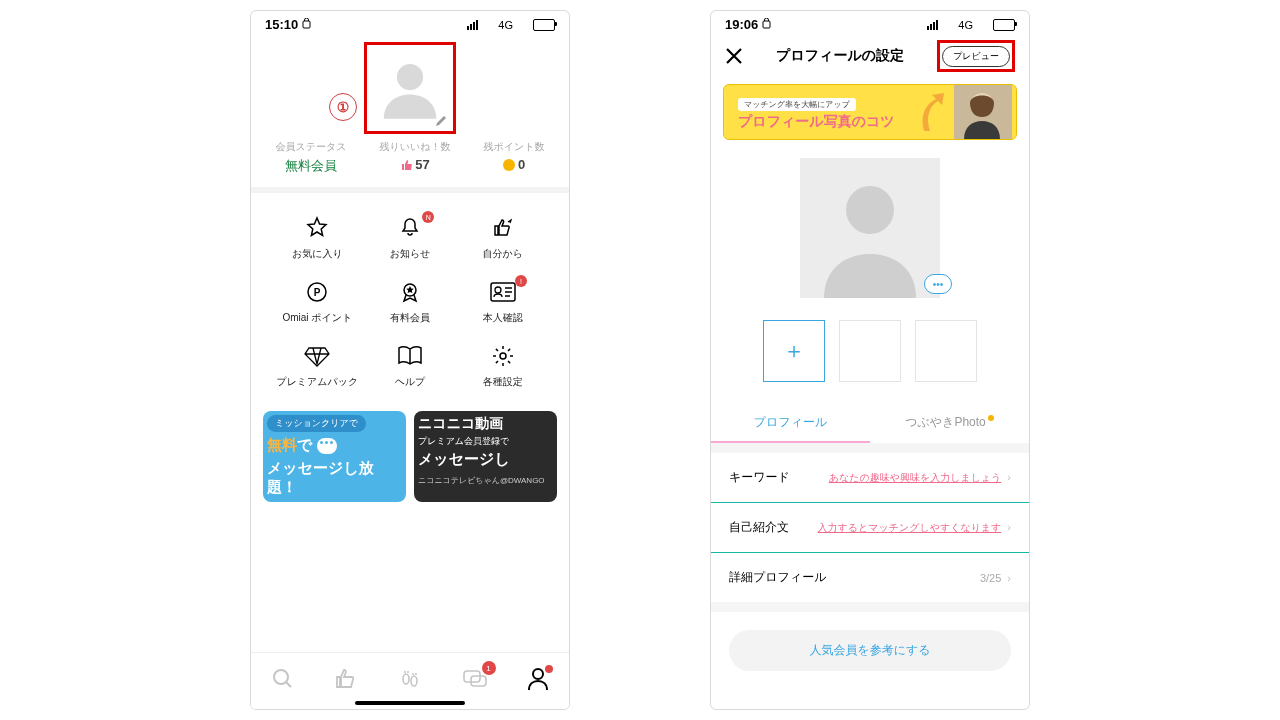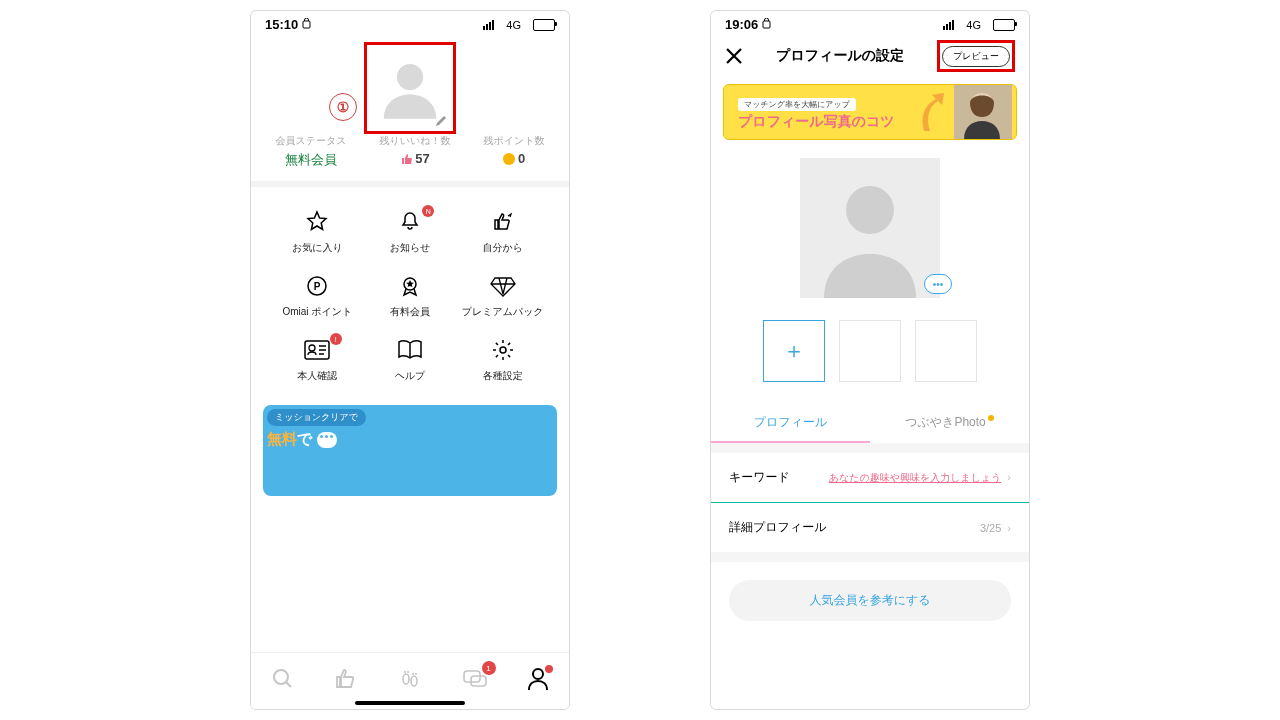--- a/index.html
+++ b/index.html
@@ -27,36 +27,36 @@
     box-sizing: border-box;
   }
   .status-bar {
     display:flex;
     justify-content:space-between;
     align-items:center;
     padding: 6px 14px 2px;
     font-size: 13px;
     font-weight: 600;
   }
-  .status-right { display:flex; align-items:center; gap:12px; font-size:11px; font-weight:500;}
+  .status-right { display:flex; align-items:center; gap:20px; font-size:11px; font-weight:500;}
   .signal-bars { display:inline-flex; gap:1px; align-items:flex-end;}
   .signal-bars span{ width:2px; background:#000;}
   .signal-bars span:nth-child(1){height:4px;}
   .signal-bars span:nth-child(2){height:6px;}
   .signal-bars span:nth-child(3){height:8px;}
   .signal-bars span:nth-child(4){height:10px;}
   .battery { width:20px;height:10px;border:1px solid #000;border-radius:2px;position:relative;display:inline-block;}
   .battery::after{content:'';position:absolute;right:-3px;top:2px;width:2px;height:4px;background:#000;border-radius:0 1px 1px 0;}
   .battery-fill{background:#000;height:100%;width:80%;border-radius:1px;}
   
   .avatar-box{ width:86px;height:86px;margin:8px auto 0;display:flex;align-items:center;justify-content:center;position:relative;}
   .red-border{ border:3px solid #e00000;}
   .avatar-svg{ width:70px;height:70px;}
   .pencil{position:absolute;right:6px;bottom:4px;}
-  .stats-row{display:flex;justify-content:space-around;padding:0 8px;}
+  .stats-row{display:flex;justify-content:space-around;margin-top:6px;padding:0 8px;}
   .stat{ text-align:center; font-size:10px; color:#a9a9a9;}
   .stat-val{ font-size:13px; margin-top:3px; display:flex; align-items:center; justify-content:center; gap:3px;}
   .blue-link{ color:#15803d;}
   .divider{height:6px;background:#f3f3f3;margin-top:12px;}
   .grid{display:grid;grid-template-columns:repeat(3,1fr);gap:18px 0;padding:22px 20px;}
   .grid-item{ text-align:center; font-size:10px; color:#222;}
   .grid-icon{ height:26px; display:flex;align-items:center;justify-content:center;margin-bottom:6px;position:relative;}
   .badge{position:absolute;top:-4px;right:22px;width:12px;height:12px;border-radius:50%;display:flex;align-items:center;justify-content:center;font-size:7px;color:#fff;}
   .badge.red{background:#e04848;}
   .banners{display:flex;gap:8px;padding:0 12px;}
@@ -199,40 +199,40 @@
           <svg width="24" height="24" viewBox="0 0 24 24">
             <circle cx="12" cy="10" r="6" fill="none" stroke="#000" stroke-width="1.5"></circle>
             <path d="M12 6l1.2 2.4 2.6.3-2 1.8.6 2.6L12 12l-2.4 1.1.6-2.6-2-1.8 2.6-.3z" fill="#000"></path>
             <path d="M8 15l-2 6 6-3 6 3-2-6" fill="none" stroke="#000" stroke-width="1.5"></path>
           </svg>
         </div>
       <div>有料会員</div>
     </div>
     <div class="grid-item">
       <div class="grid-icon">
-          <svg width="26" height="24" viewBox="0 0 26 24">
-            <path d="M5 4h16l4 6-12 12L1 10z M1 10h24 M9 4l4 16 M17 4l-4 16" fill="none" stroke="#000" stroke-width="1.3"></path>
-          </svg>
-        </div>
-      <div>プレミアムパック</div>
-    </div>
-    <div class="grid-item">
-      <div class="grid-icon">
         <svg width="26" height="20" viewBox="0 0 26 20">
             <rect x="1" y="1" width="24" height="18" rx="2" fill="none" stroke="#000" stroke-width="1.5"></rect>
             <circle cx="8" cy="8" r="3" fill="none" stroke="#000" stroke-width="1.3"></circle>
             <path d="M4 15c0-2 2-3 4-3s4 1 4 3" fill="none" stroke="#000" stroke-width="1.3"></path>
             <path d="M15 6h7M15 10h7M15 14h5" stroke="#000" stroke-width="1.3"></path>
           </svg>
         <span class="badge red">!</span>
       </div>
       <div>本人確認</div>
     </div>
     <div class="grid-item">
       <div class="grid-icon">
+          <svg width="26" height="24" viewBox="0 0 26 24">
+            <path d="M5 4h16l4 6-12 12L1 10z M1 10h24 M9 4l4 16 M17 4l-4 16" fill="none" stroke="#000" stroke-width="1.3"></path>
+          </svg>
+        </div>
+      <div>プレミアムパック</div>
+    </div>
+    <div class="grid-item">
+      <div class="grid-icon">
           <svg width="26" height="22" viewBox="0 0 26 22">
             <path d="M2 3c4-2 8-1 11 1 3-2 7-3 11-1v15c-4-2-8-1-11 1-3-2-7-3-11-1V3z M13 4v15" fill="none" stroke="#000" stroke-width="1.5"></path>
           </svg>
         </div>
       <div>ヘルプ</div>
     </div>
     <div class="grid-item">
       <div class="grid-icon">
           <svg width="24" height="24" viewBox="0 0 24 24">
             <circle cx="12" cy="12" r="3" fill="none" stroke="#000" stroke-width="1.5"></circle>
@@ -240,20 +240,27 @@
           </svg>
         </div>
       <div>各種設定</div>
     </div>
   </div>
 
   <div class="banners">
     <div class="banner blue">
       <span class="pill">ミッションクリアで</span>
       <div class="banner-big"><span class="orange">無料</span><span>で</span> <span style="display:inline-block;width:20px;height:16px;background:#fff;border-radius:9px;vertical-align:middle;position:relative;"><span style="position:absolute;left:3px;top:3px;width:3px;height:3px;border-radius:50%;background:#4cb4e7"></span><span style="position:absolute;left:8px;top:3px;width:3px;height:3px;border-radius:50%;background:#4cb4e7"></span><span style="position:absolute;left:13px;top:3px;width:3px;height:3px;border-radius:50%;background:#4cb4e7"></span></span></div>
+      <div class="banner-big">メッセージし放題！</div>
+    </div>
+    <div class="banner black">
+      <div style="font-size:14px;font-weight:800">ニコニコ動画</div>
+      <div style="font-size:9px;margin-top:2px;">プレミアム会員登録で</div>
+      <div style="font-size:15px;font-weight:800;margin-top:2px;">メッセージし</div>
+      <div class="sub">ニコニコテレビちゃん@DWANGO</div>
     </div>
   </div>
 
   <div class="bottom-nav">
     <div class="nav-item"><svg width="24" height="24" viewBox="0 0 24 24">
           <circle cx="10" cy="10" r="7" fill="none" stroke="currentColor" stroke-width="2"></circle>
           <path d="M15 15l5 5" stroke="currentColor" stroke-width="2"></path>
         </svg></div>
     <div class="nav-item"><svg width="24" height="24" viewBox="0 0 24 24">
           <path d="M3 10h3v10H3zM7 20v-10l3-7c1.6 0 2.3 1.5 1.6 3L10 10h8c.9 0 1.5.8 1.2 1.6L17 20H7z" fill="none" stroke="currentColor" stroke-width="1.8"></path>
@@ -350,20 +357,24 @@
     <div class="tab2 active">プロフィール</div>
     <div class="tab2"><span>つぶやきPhoto</span><span class="ydot"></span></div>
   </div>
 
   <div class="section-gap"></div>
 
   <div class="row">
     <span>キーワード</span>
     <span><span class="hint">あなたの趣味や興味を入力しましょう</span><span class="chev">›</span></span>
   </div>
+  <div class="row">
+    <span>自己紹介文</span>
+    <span><span class="hint">入力するとマッチングしやすくなります</span><span class="chev">›</span></span>
+  </div>
   <div class="row" style="border-bottom:none">
     <span>詳細プロフィール</span>
     <span><span class="gray">3/25</span><span class="chev">›</span></span>
   </div>
 
   <div class="section-gap"></div>
 
   <div class="suggest-btn">人気会員を参考にする</div>
 </div>
 

